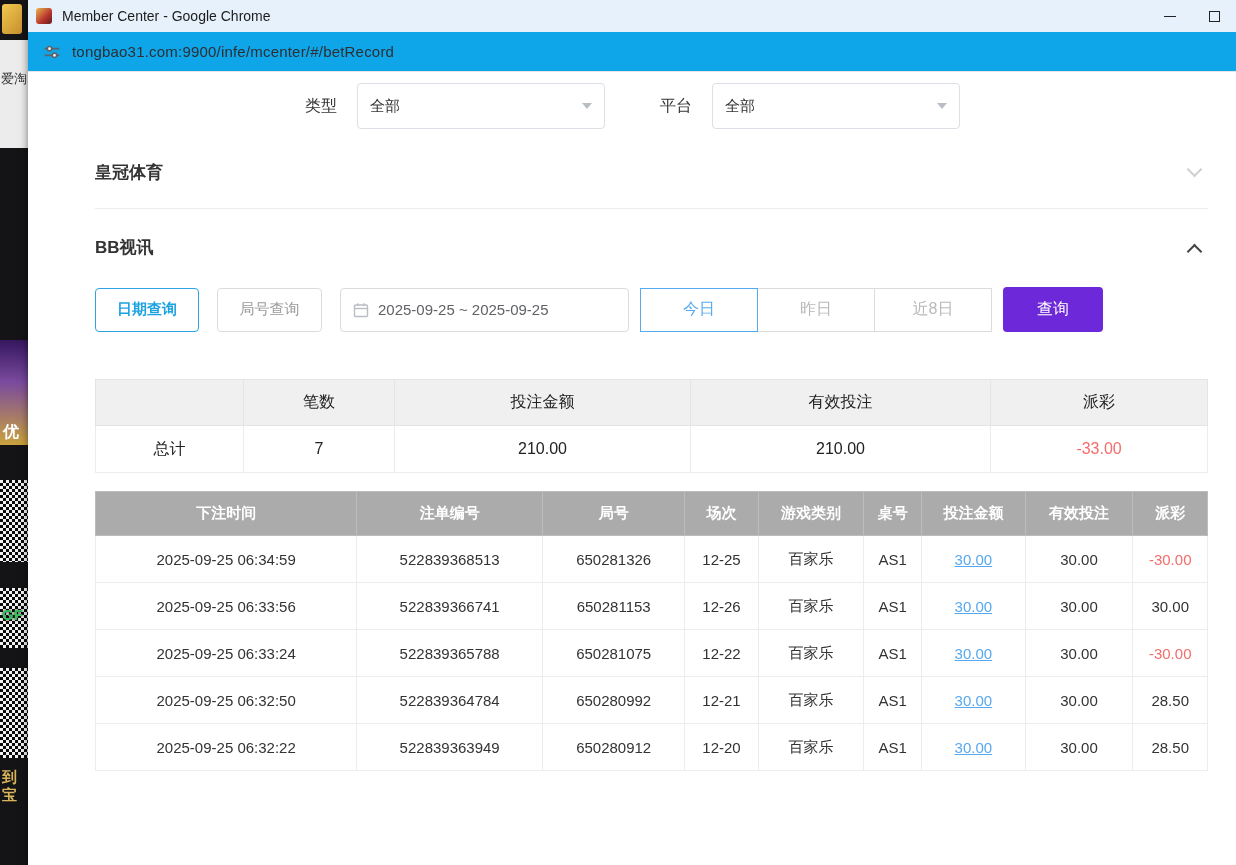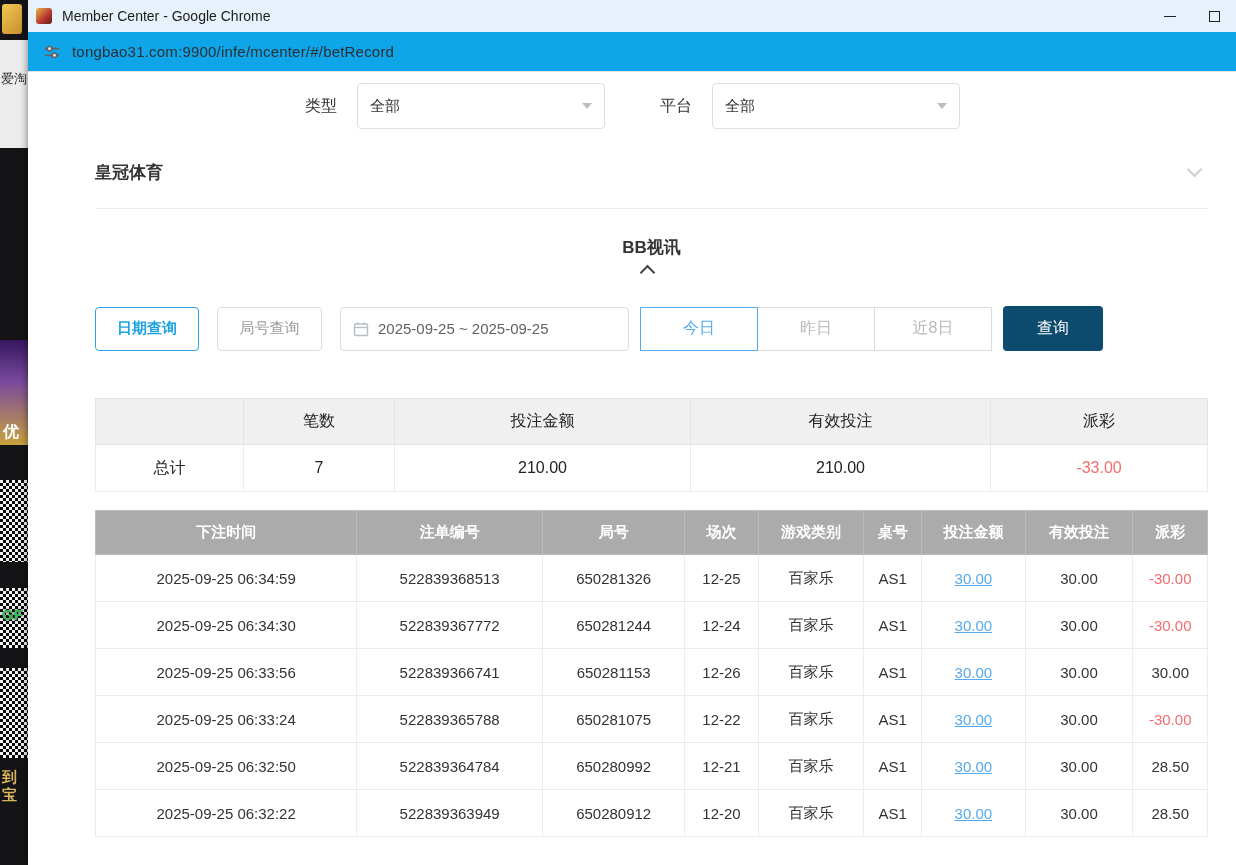--- a/index.html
+++ b/index.html
@@ -52,36 +52,36 @@
                 border-top:6px solid #b9bdc4; }
   .filter-label.second { margin-left:55px; }
 
   .section-row { display:flex; align-items:center; justify-content:space-between; }
   .section-row.first { margin-top:32px; }
   .section-title { font-size:17px; font-weight:bold; color:#333; }
   .chev { width:11px; height:11px; border-right:2px solid; border-bottom:2px solid; display:inline-block; margin-right:8px; }
   .chev.down { border-color:#cfcfcf; transform:rotate(45deg); margin-top:-6px; }
   .chev.up { border-color:#444; transform:rotate(-135deg); margin-top:8px; }
   .divider { border:none; border-top:1px solid #ececec; margin-top:24px; }
-  .section-row.bb { margin-top:27px;flex-direction:column; }
+  .section-row.bb { margin-top:27px; }
 
   .query-bar { display:flex; align-items:center; margin-top:28px; height:45px; }
   .btn { border-radius:4px; background:#fff; font-size:15px; display:flex; align-items:center; justify-content:center; cursor:pointer; }
   .btn-date-query { width:104px; height:44px; border:1px solid #2ea4e4; color:#1ea3e2; font-weight:600; }
   .btn-round-query { width:105px; height:44px; border:1px solid #dcdcdc; color:#999; margin-left:18px; }
   .date-input { width:289px; height:44px; border:1px solid #dcdcdc; border-radius:4px; margin-left:18px;
                 display:flex; align-items:center; padding:0 12px; cursor:pointer; }
   .cal-icon { width:16px; height:16px; color:#b9bdc4; flex:0 0 auto; }
   .date-text { margin-left:9px; font-size:15px; color:#606266; white-space:nowrap; }
   .segment { display:flex; margin-left:11px; }
   .seg-btn { width:118px; height:44px; background:#fff; border:1px solid #dcdcdc; color:#b9b9b9; font-size:16px;
              display:flex; align-items:center; justify-content:center; cursor:pointer; }
   .seg-btn + .seg-btn { margin-left:-1px; }
   .seg-btn.active { border-color:#58aaf0; color:#58aaf0; z-index:1; }
-  .btn-search { width:100px; height:45px; margin-left:11px; background:#0c4a6e; border:none; color:#fff; font-size:16px; }
+  .btn-search { width:100px; height:45px; margin-left:11px; background:#6d28d9; border:none; color:#fff; font-size:16px; }
 
   
   table { border-collapse:collapse; width:100%; table-layout:fixed; }
   .summary-table { margin-top:47px;padding-left:33px; }
   .summary-table th { height:46px; background:#f0f0f0; font-size:16px; font-weight:normal; color:#222;
                       border:1px solid #e4e4e4; }
   .summary-table td { height:47px; background:#fff; font-size:16px; color:#222; text-align:center;
                       border:1px solid #ececec; }
   .detail-table { margin-top:18px; }
   .detail-table th { height:44px; background:#ababab; color:#fff; font-size:15px; font-weight:bold;
@@ -238,31 +238,20 @@
           <td>522839368513</td>
           <td>650281326</td>
           <td>12-25</td>
           <td>百家乐</td>
           <td>AS1</td>
           <td><span class="bet-link">30.00</span></td>
           <td>30.00</td>
           <td class="payout neg">-30.00</td>
         </tr>
         <tr>
-          <td>2025-09-25 06:34:30</td>
-          <td>522839367772</td>
-          <td>650281244</td>
-          <td>12-24</td>
-          <td>百家乐</td>
-          <td>AS1</td>
-          <td><span class="bet-link">30.00</span></td>
-          <td>30.00</td>
-          <td class="payout neg">-30.00</td>
-        </tr>
-        <tr>
           <td>2025-09-25 06:33:56</td>
           <td>522839366741</td>
           <td>650281153</td>
           <td>12-26</td>
           <td>百家乐</td>
           <td>AS1</td>
           <td><span class="bet-link">30.00</span></td>
           <td>30.00</td>
           <td class="payout">30.00</td>
         </tr>

